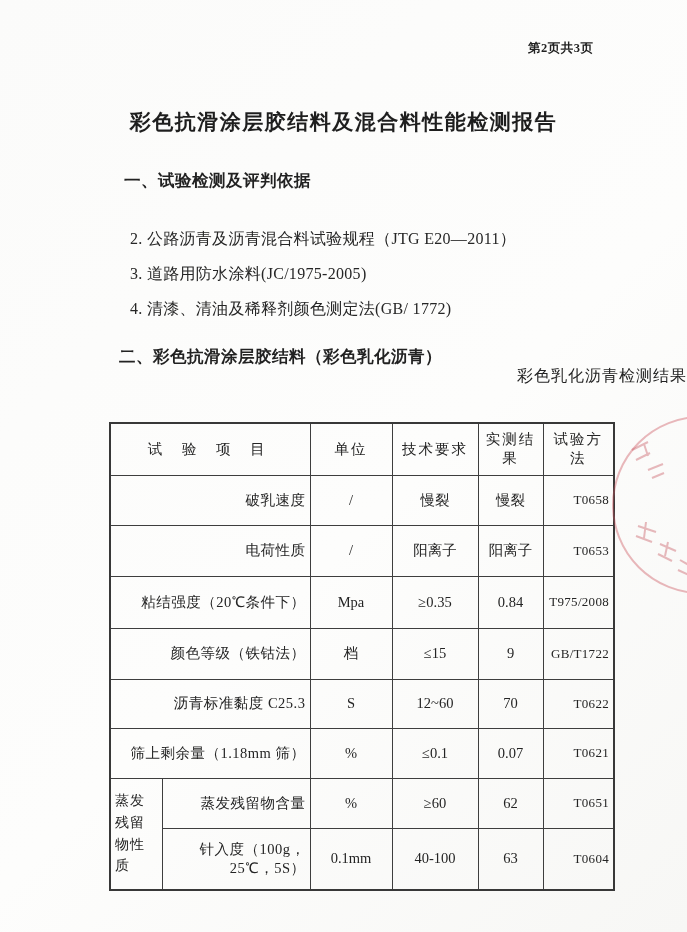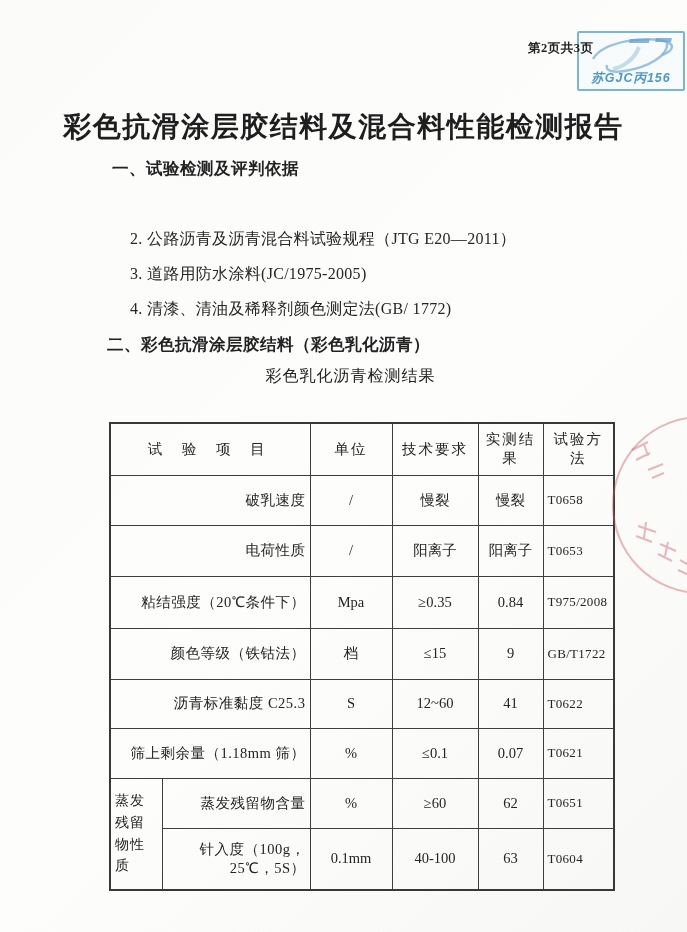--- a/index.html
+++ b/index.html
@@ -32,91 +32,77 @@
     position:absolute;left:0;right:0;bottom:2px;
     text-align:center;font-size:12.5px;font-weight:bold;
     color:rgba(62,142,196,.92);letter-spacing:1px;
     font-family:"Liberation Sans","DejaVu Sans",sans-serif;
     font-style:italic;
   }
   
   .doc-title{
     position:absolute;left:0;top:108px;width:687px;margin:0;
     text-align:center;box-sizing:border-box;
-    font-size:28px;font-weight:bold;letter-spacing:1.5px;color:#1e1e1e;
+    font-size:21px;font-weight:bold;letter-spacing:1.5px;color:#1e1e1e;
   }
   .sec-heading{
-    position:absolute;margin:0;
+    position:absolute;margin:12px;
     font-family:"DejaVu Sans","Liberation Sans",sans-serif;
     font-size:16.5px;font-weight:bold;color:#222;letter-spacing:.5px;
   }
   #sec1-heading{left:112px;top:158px;}
   #sec2-heading{left:107px;top:334px;}
   .ref-item{
     position:absolute;left:130px;font-size:16px;color:#262626;letter-spacing:.3px;
   }
   #ref-0{top:193px;} #ref-1{top:229px;} #ref-2{top:264px;} #ref-3{top:299px;}
   .table-title{
     position:absolute;left:0;top:366px;width:687px;
-    text-align:center;padding-left:14px;box-sizing:border-box;
+    text-align:right;padding-left:14px;box-sizing:border-box;
     font-size:16px;color:#242424;letter-spacing:1px;
   }
   
   .results-table{
     position:absolute;left:109px;top:422px;width:504px;
     border-collapse:collapse;table-layout:fixed;
     border:2px solid #383838;
     font-size:14.5px;color:#242424;
   }
   .results-table td,.results-table th{
     border:1.5px solid #3e3e3e;
     padding:2px 4px;
     font-weight:normal;
     background:transparent;
   }
   .results-table th{font-size:14.5px;}
   .th-item{letter-spacing:8px;text-align:center;}
   .th-sm{letter-spacing:2px;text-align:center;}
   .cell-item{text-align:right;padding-left:9px;letter-spacing:.5px;font-family:Liberation Serif, serif;}
   .cell-c{text-align:center;}
-  .cell-method{text-align:left;font-size:13px;letter-spacing:.3px;}
+  .cell-method{text-align:right;font-size:13px;letter-spacing:.3px;}
   .group-label{
     text-align:left;padding:4px 3px 4px 6px;line-height:1.55;
     letter-spacing:1px;font-size:14px;margin-top:28px;
   }
   
   .red-stamp{
     position:absolute;left:612px;top:416px;width:174px;height:174px;
     border-radius:50%;
     border:2.5px solid rgba(205,88,98,.42);
     z-index:4;
   }
   .red-stamp svg{position:absolute;left:0;top:0;}
 </style>
 </head>
 <body>
 
 <div class="page">
 
   <div class="page-number">第2页共3页</div>
 
-  <div class="blue-stamp">
-    <svg width="104" height="56" viewBox="0 0 104 56">
-      <g fill="none" stroke="rgba(130,180,215,.8)" stroke-width="2.5">
-        <path d="M14 26 C 24 8, 70 2, 88 9 C 96 12, 94 18, 83 22"></path>
-        <path d="M88 10 C 90 22, 70 34, 46 38 C 34 40, 26 38, 28 32"></path>
-      </g>
-      <g fill="rgba(100,160,205,.75)">
-        <rect x="52" y="6" width="20" height="4" transform="skewX(-12)"></rect>
-        <rect x="78" y="5" width="16" height="4" transform="skewX(-12)"></rect>
-      </g>
-      <path d="M60 14 C 56 26, 44 34, 34 36" fill="none" stroke="rgba(160,200,225,.6)" stroke-width="4"></path>
-    </svg>
-    <div class="stamp-text">苏GJC丙156</div>
-  </div>
 
   <h1 class="doc-title">彩色抗滑涂层胶结料及混合料性能检测报告</h1>
 
   <h2 class="sec-heading" id="sec1-heading">一、试验检测及评判依据</h2>
 
   <div class="ref-item" id="ref-1">2. 公路沥青及沥青混合料试验规程（JTG E20—2011）</div>
   <div class="ref-item" id="ref-2">3. 道路用防水涂料(JC/1975-2005)</div>
   <div class="ref-item" id="ref-3">4. 清漆、清油及稀释剂颜色测定法(GB/ 1772)</div>
 
   <h2 class="sec-heading" id="sec2-heading">二、彩色抗滑涂层胶结料（彩色乳化沥青）</h2>
@@ -165,21 +151,21 @@
       <td colspan="2" class="cell-item">颜色等级（铁钴法）</td>
       <td class="cell-c">档</td>
       <td class="cell-c">≤15</td>
       <td class="cell-c">9</td>
       <td class="cell-method">GB/T1722</td>
     </tr>
     <tr style="height:49px">
       <td colspan="2" class="cell-item">沥青标准黏度 C25.3</td>
       <td class="cell-c">S</td>
       <td class="cell-c">12~60</td>
-      <td class="cell-c">41</td>
+      <td class="cell-c">70</td>
       <td class="cell-method">T0622</td>
     </tr>
     <tr style="height:50px">
       <td colspan="2" class="cell-item">筛上剩余量（1.18mm 筛）</td>
       <td class="cell-c">%</td>
       <td class="cell-c">≤0.1</td>
       <td class="cell-c">0.07</td>
       <td class="cell-method">T0621</td>
     </tr>
     <tr style="height:50px">

